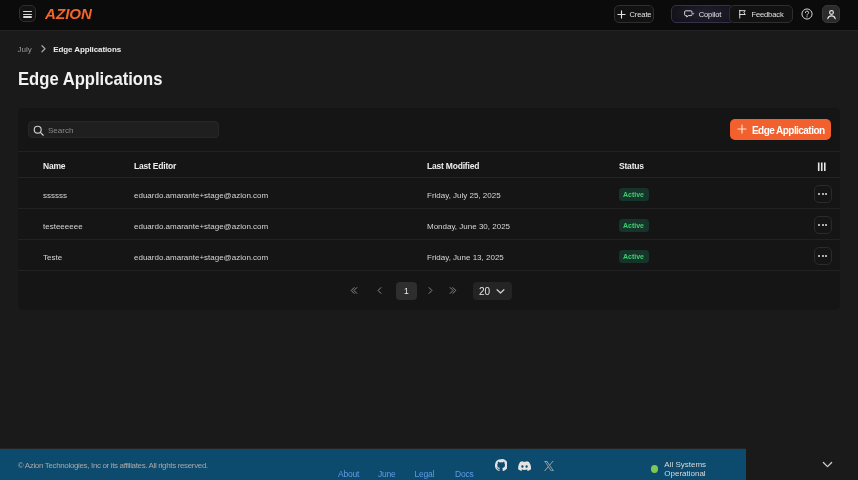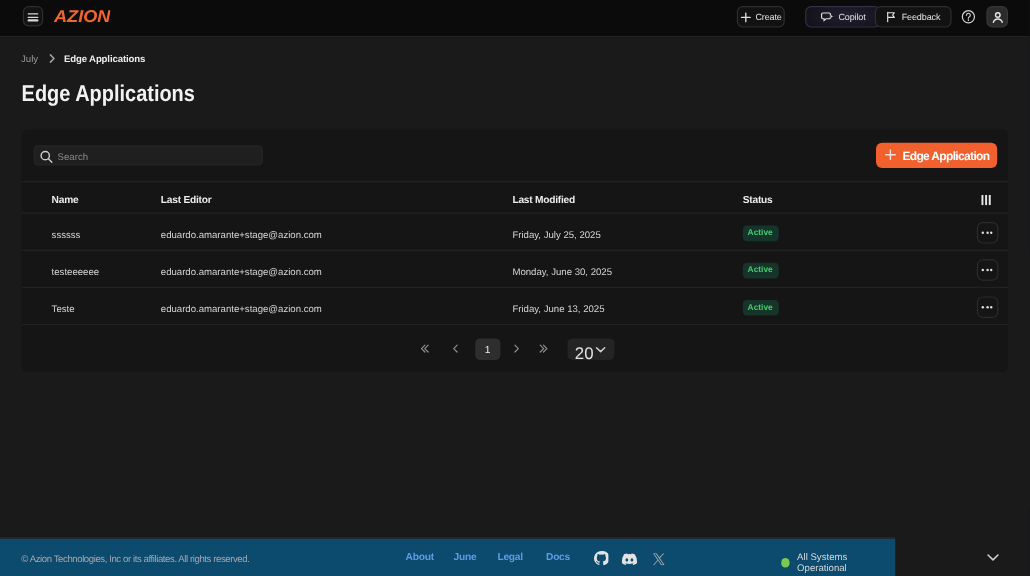--- a/index.html
+++ b/index.html
@@ -36,28 +36,28 @@
 .c2 { left:116px; }
 .c3 { left:409px; }
 .c4 { left:601px; }
 .badge { position:absolute; left:600.5px; top:10px; width:30px; height:13px; background:#17342a; border-radius:3.5px; color:#3ecf70; font-size:7px; font-weight:700; text-align:center; line-height:13.5px; }
 .dots { position:absolute; left:795.5px; top:6.5px; width:18px; height:18px; border:1px solid #2b2b2b; border-radius:5px; display:flex; align-items:center; justify-content:center; gap:1.6px; }
 .dots i { width:2px; height:2px; border-radius:50%; background:#e0e0e0; }
 
 
 .pbtn { position:absolute; width:18px; height:18px; top:174px; display:flex; align-items:center; justify-content:center; }
 #pcur { position:absolute; left:377.5px; top:174px; width:21.5px; height:18.5px; background:#2e2e2f; border-radius:4px; color:#f0f0f0; font-size:8.5px; text-align:center; line-height:18.5px; }
-#psel { position:absolute; left:455px; top:174px; width:39px; height:18.5px; background:#242425; border-radius:4px; color:#e4e4e4; font-size:14px; }
+#psel { position:absolute; left:455px; top:174px; width:39px; height:18.5px; background:#242425; border-radius:4px; color:#e4e4e4; font-size:10px; }
 #psel span { position:absolute; left:6px; top:4.5px; }
 #psel svg { position:absolute; left:23px; top:6px; }
 
 
 #footer { position:absolute; left:0; top:448px; width:746px; height:32px; border-top:1px solid #232324; background:#0c4a6e;padding-left:37px; }
 #copy { position:absolute; left:17.8px; top:12.2px; font-size:8px; color:#a8a8a8; letter-spacing:-0.35px; }
-.flink { position:absolute; top:10px; font-size:8.5px; font-weight:700; color:#5e9de6; letter-spacing:-0.2px; }
+.flink { position:absolute; top:20px; font-size:8.5px; font-weight:400; color:#5e9de6; letter-spacing:-0.2px; }
 .ficon { position:absolute; }
 #status { position:absolute; left:651px; top:11px; display:flex; align-items:center; gap:6px; font-size:8px; color:#d8d8d8; }
 #status .dot { width:7.6px; height:7.6px; border-radius:50%; background:#7cc850; }
 #theme { position:absolute; left:766px; top:11px; display:flex; align-items:center; gap:5.5px; font-size:8px; color:#d8d8d8;margin-top:40px; }
 </style>
 </head>
 <body>
 
 <div id="topbar">
   <div id="burger">

